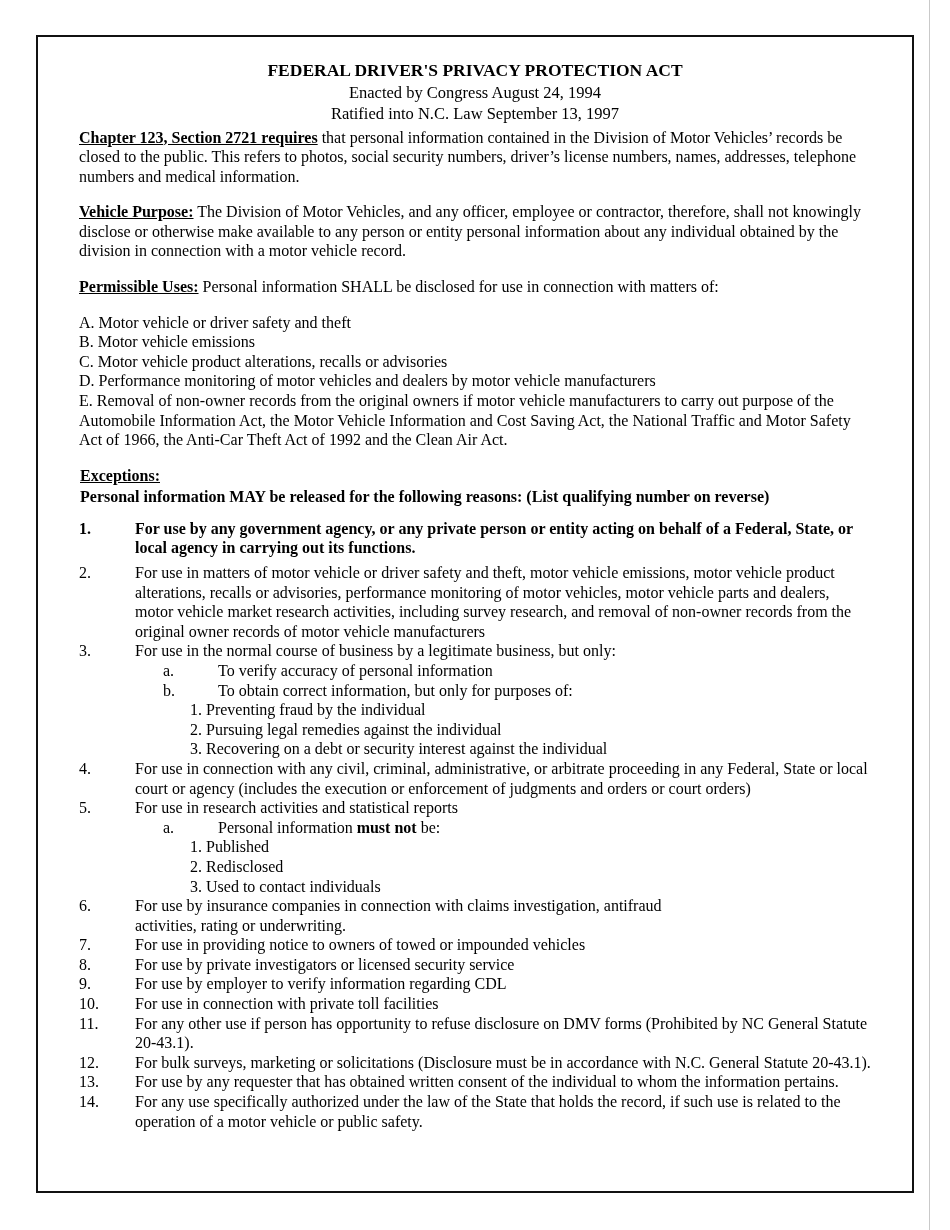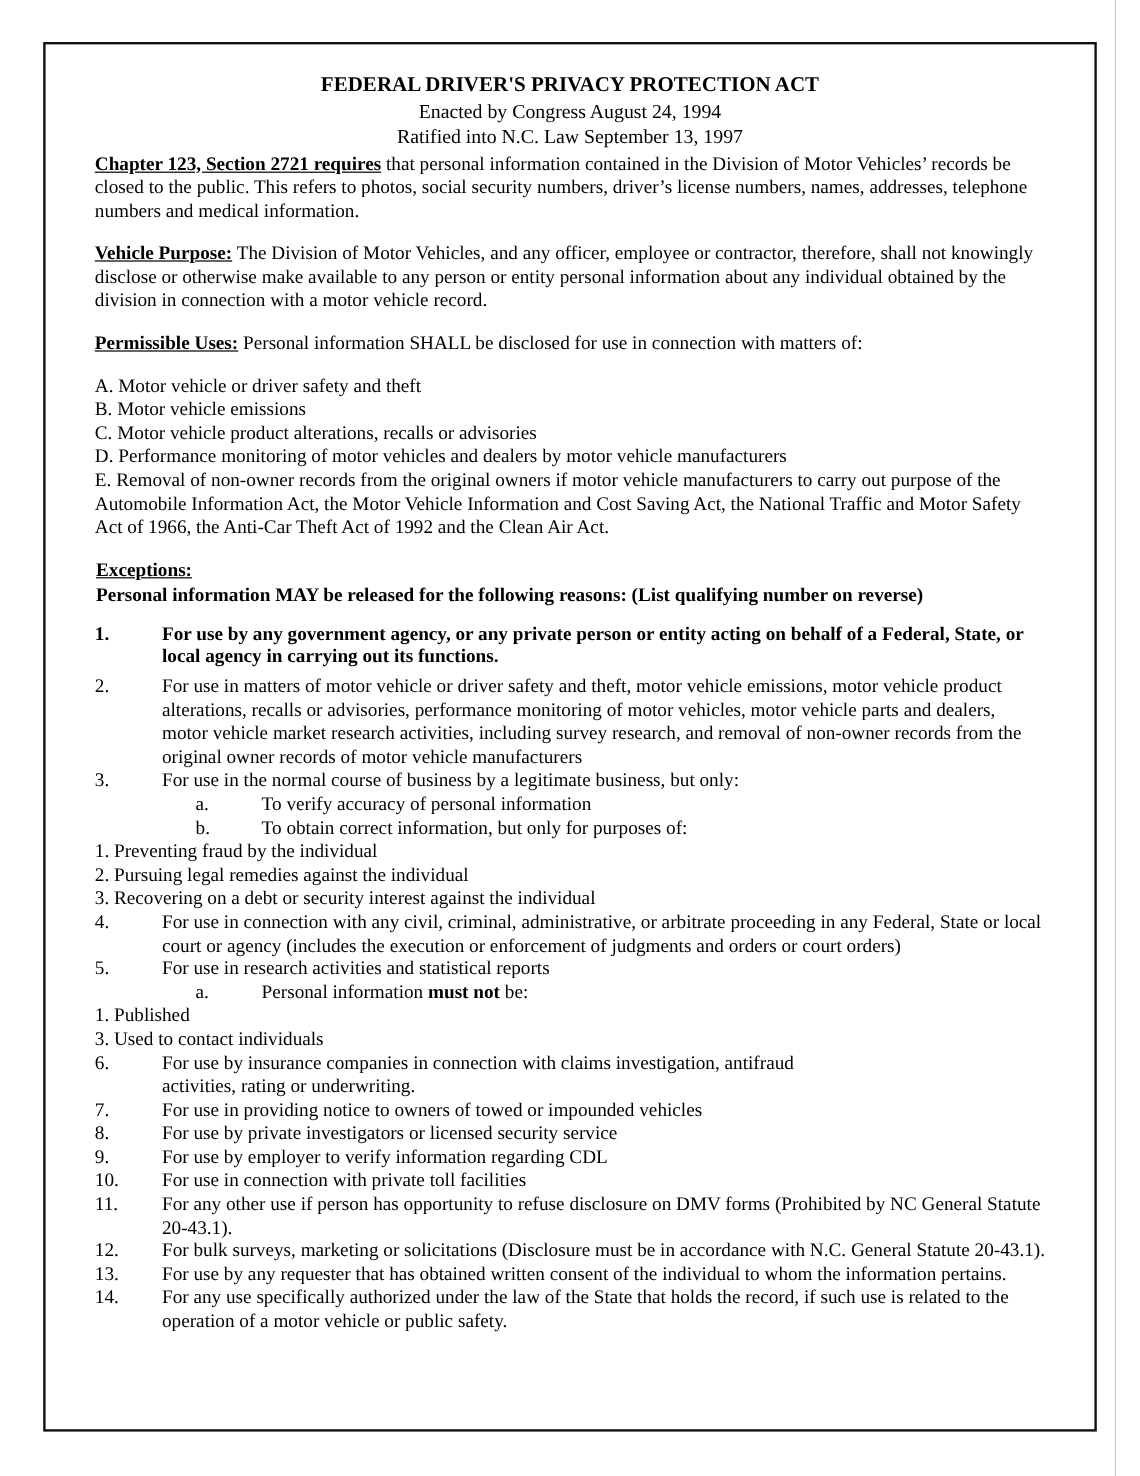--- a/index.html
+++ b/index.html
@@ -30,21 +30,21 @@
   .exc-list { }
   .item { display: flex; }
   .item .num { flex: 0 0 56px; }
   .item .txt { flex: 1; white-space: pre-wrap; }
   .gap-after { margin-bottom: 5px; }
 
   .sub { display: flex; margin-left: 84px; }
   .sub .subnum { flex: 0 0 55px; }
   .sub .txt { flex: 1; }
 
-  .subsub { }
+  .subsub { margin-left: 111px; }
 </style>
 </head>
 <body>
 
 <div class="scan-line"></div>
 
 <div class="doc-frame">
   <div class="content">
 
     <header class="title-block">
@@ -104,20 +104,21 @@
 
       <div class="item">
         <span class="num">5.</span>
         <div class="txt">For use in research activities and statistical reports</div>
       </div>
       <div class="sub">
         <span class="subnum">a.</span>
         <div class="txt"><span>Personal information </span><span class="b">must not</span><span> be:</span></div>
       </div>
       <div class="subsub">1. Published</div>
+      <div class="subsub">2. Redisclosed</div>
       <div class="subsub">3. Used to contact individuals</div>
 
       <div class="item">
         <span class="num">6.</span>
         <div class="txt">For use by insurance companies in connection with claims investigation, antifraud
 activities, rating or underwriting.</div>
       </div>
 
       <div class="item">
         <span class="num">7.</span>

